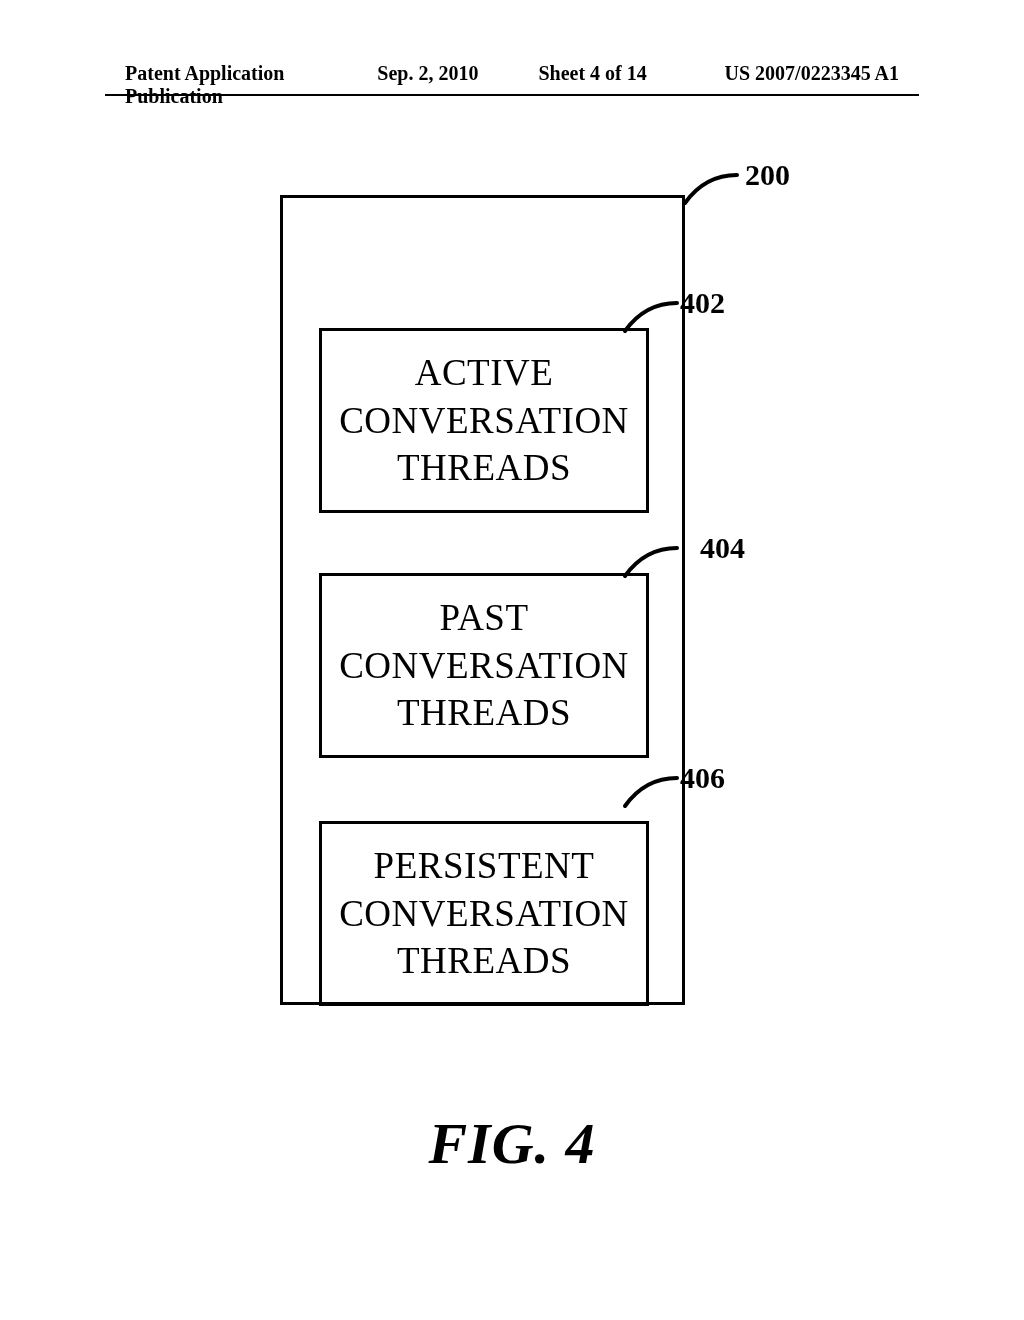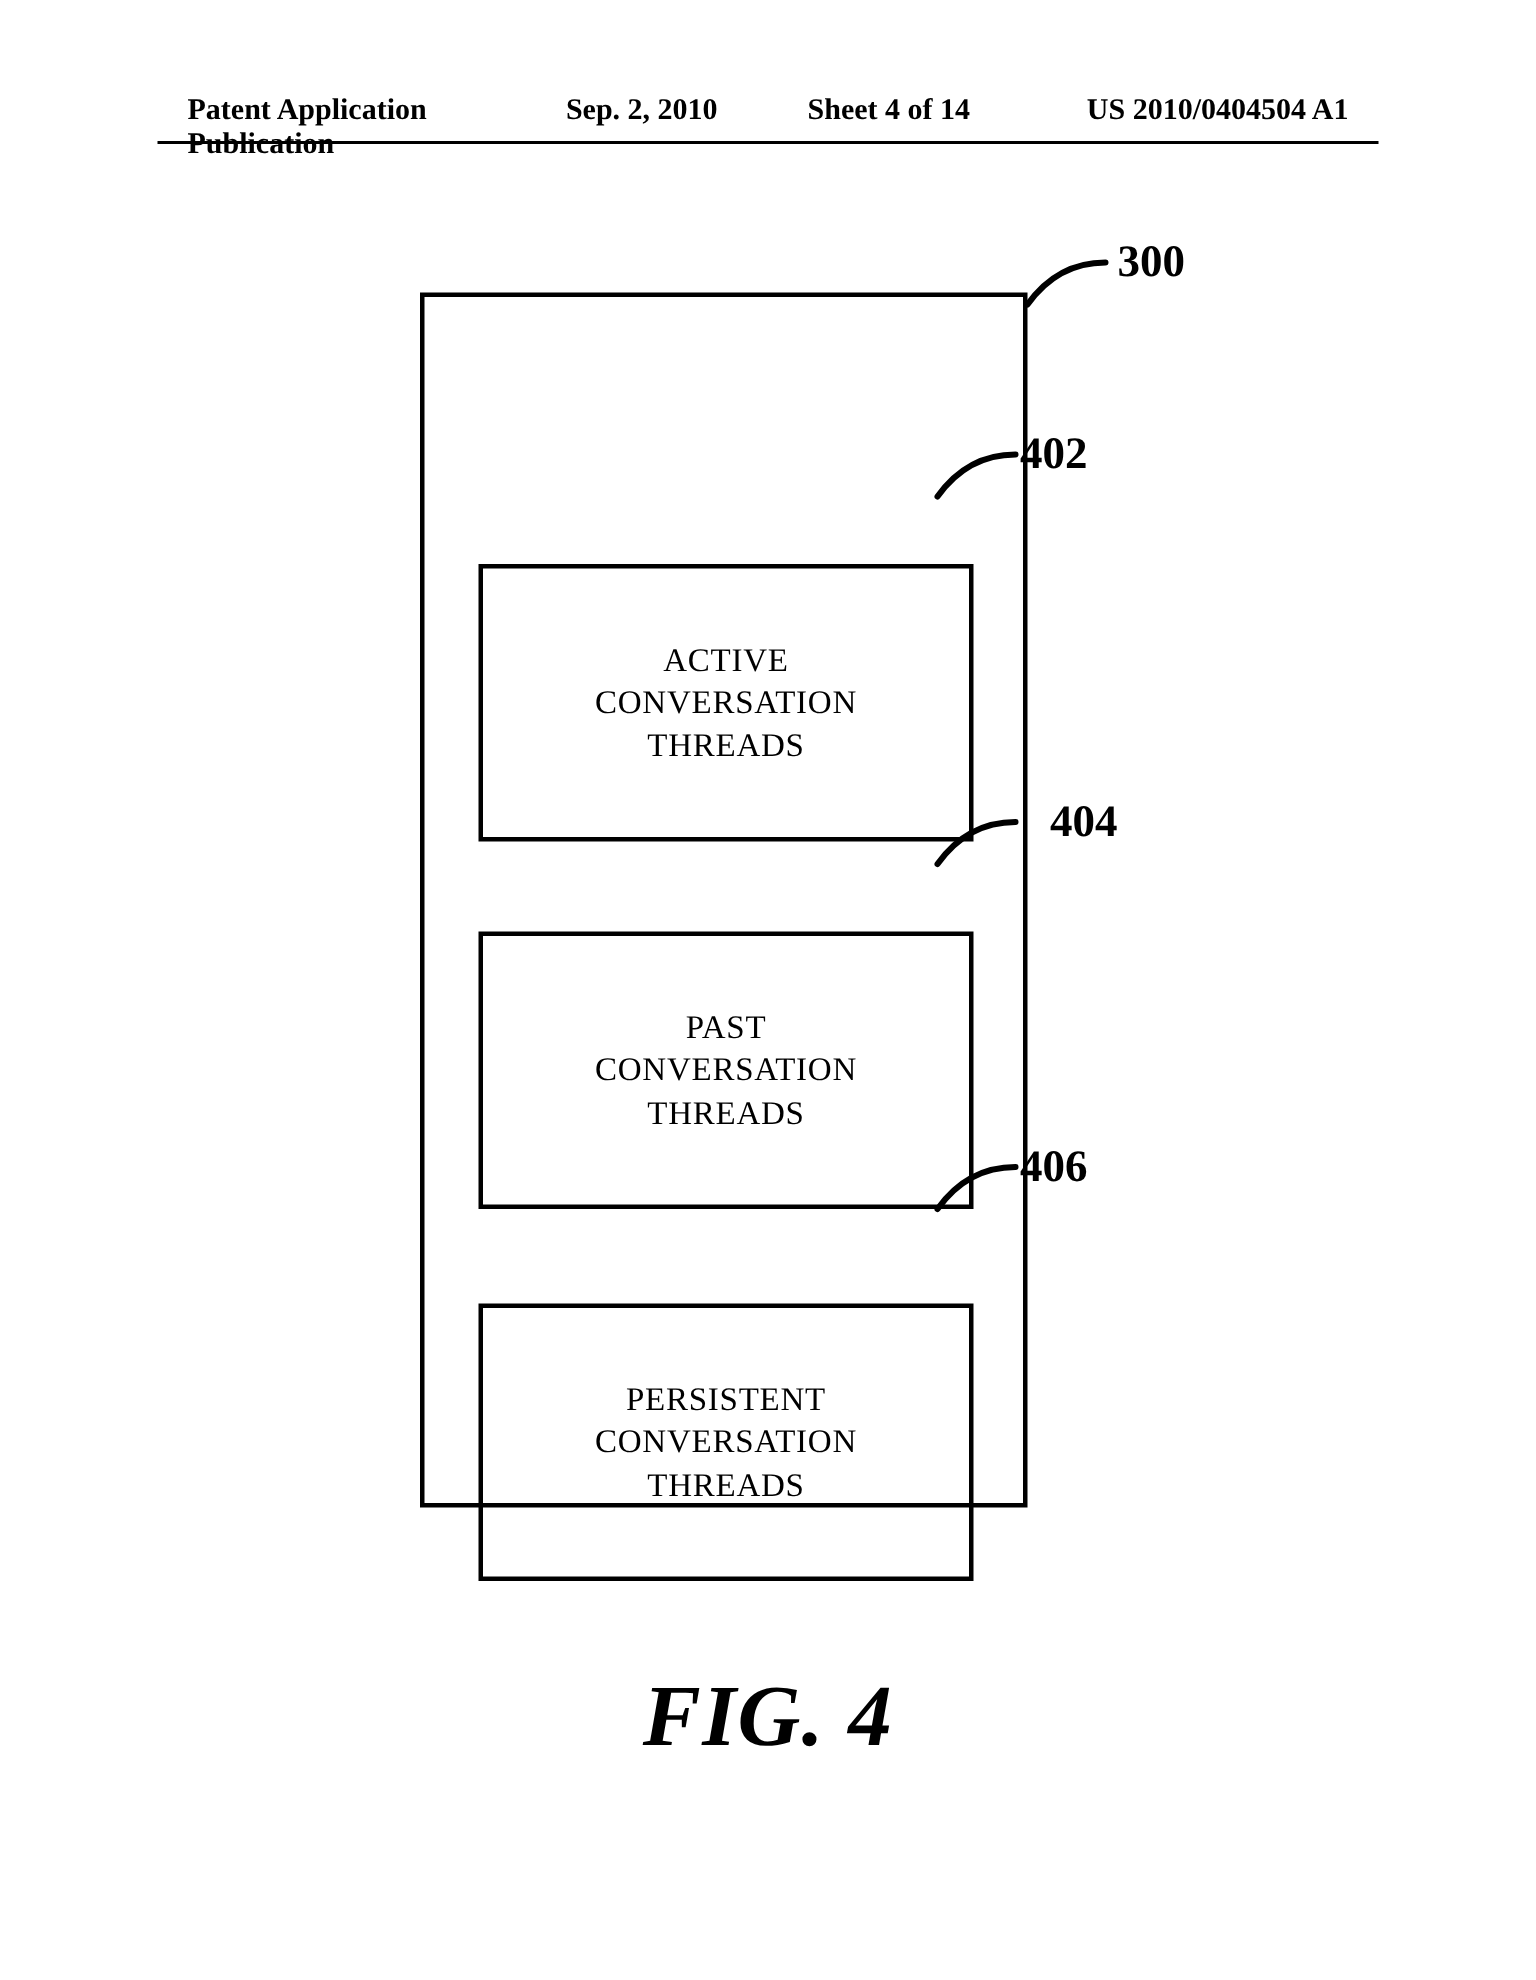--- a/index.html
+++ b/index.html
@@ -60,24 +60,23 @@
   .inner-box {
     position: absolute;
     left: 36px;
     width: 330px;
     height: 185px;
     border: 3.5px solid #000;
     display: flex;
     align-items: center;
     justify-content: center;
     text-align: center;
-    font-size: 22px;
+    font-size: 37px;
     line-height: 1.28;
     letter-spacing: 0.5px;
-    margin-top: 48px;
   }
   .inner-box.b1 { top: 130px; }
   .inner-box.b2 { top: 375px; }
   .inner-box.b3 { top: 623px; }
 
   .ref {
     position: absolute;
     font-size: 30px;
     font-weight: bold;
   }
@@ -100,21 +99,21 @@
 </style>
 </head>
 <body>
 
 <div class="page">
 
   <div class="header">
     <div class="header-left">Patent Application Publication</div>
     <div class="header-mid">Sep. 2, 2010</div>
     <div class="header-sheet">Sheet 4 of 14</div>
-    <div class="header-right">US 2010/0404504 A1</div>
+    <div class="header-right">US 2007/0223345 A1</div>
   </div>
   <div class="header-rule"></div>
 
   <div class="stage">
 
     <div class="outer-box">
 
       <div class="inner-box b1">
         <div>
           <span>ACTIVE</span><br>
@@ -133,21 +132,21 @@
 
       <div class="inner-box b3">
         <div>
           <span>PERSISTENT</span><br>
           <span>CONVERSATION</span><br>
           <span>THREADS</span>
         </div>
       </div>
     </div>
 
-    <div class="ref" style="top:58px; left:640px;">300</div>
+    <div class="ref" style="top:58px; left:640px;">200</div>
     <svg class="leader" style="top:70px; left:570px;" width="70" height="45">
       <path d="M 10 33 Q 30 5 62 5" stroke="#000" stroke-width="4" fill="none" stroke-linecap="round"></path>
     </svg>
 
     <div class="ref" style="top:186px; left:575px;">402</div>
     <svg class="leader" style="top:198px; left:510px;" width="70" height="45">
       <path d="M 10 33 Q 30 5 62 5" stroke="#000" stroke-width="4" fill="none" stroke-linecap="round"></path>
     </svg>
 
     <div class="ref" style="top:431px; left:575px;margin-left:20px;">404</div>

